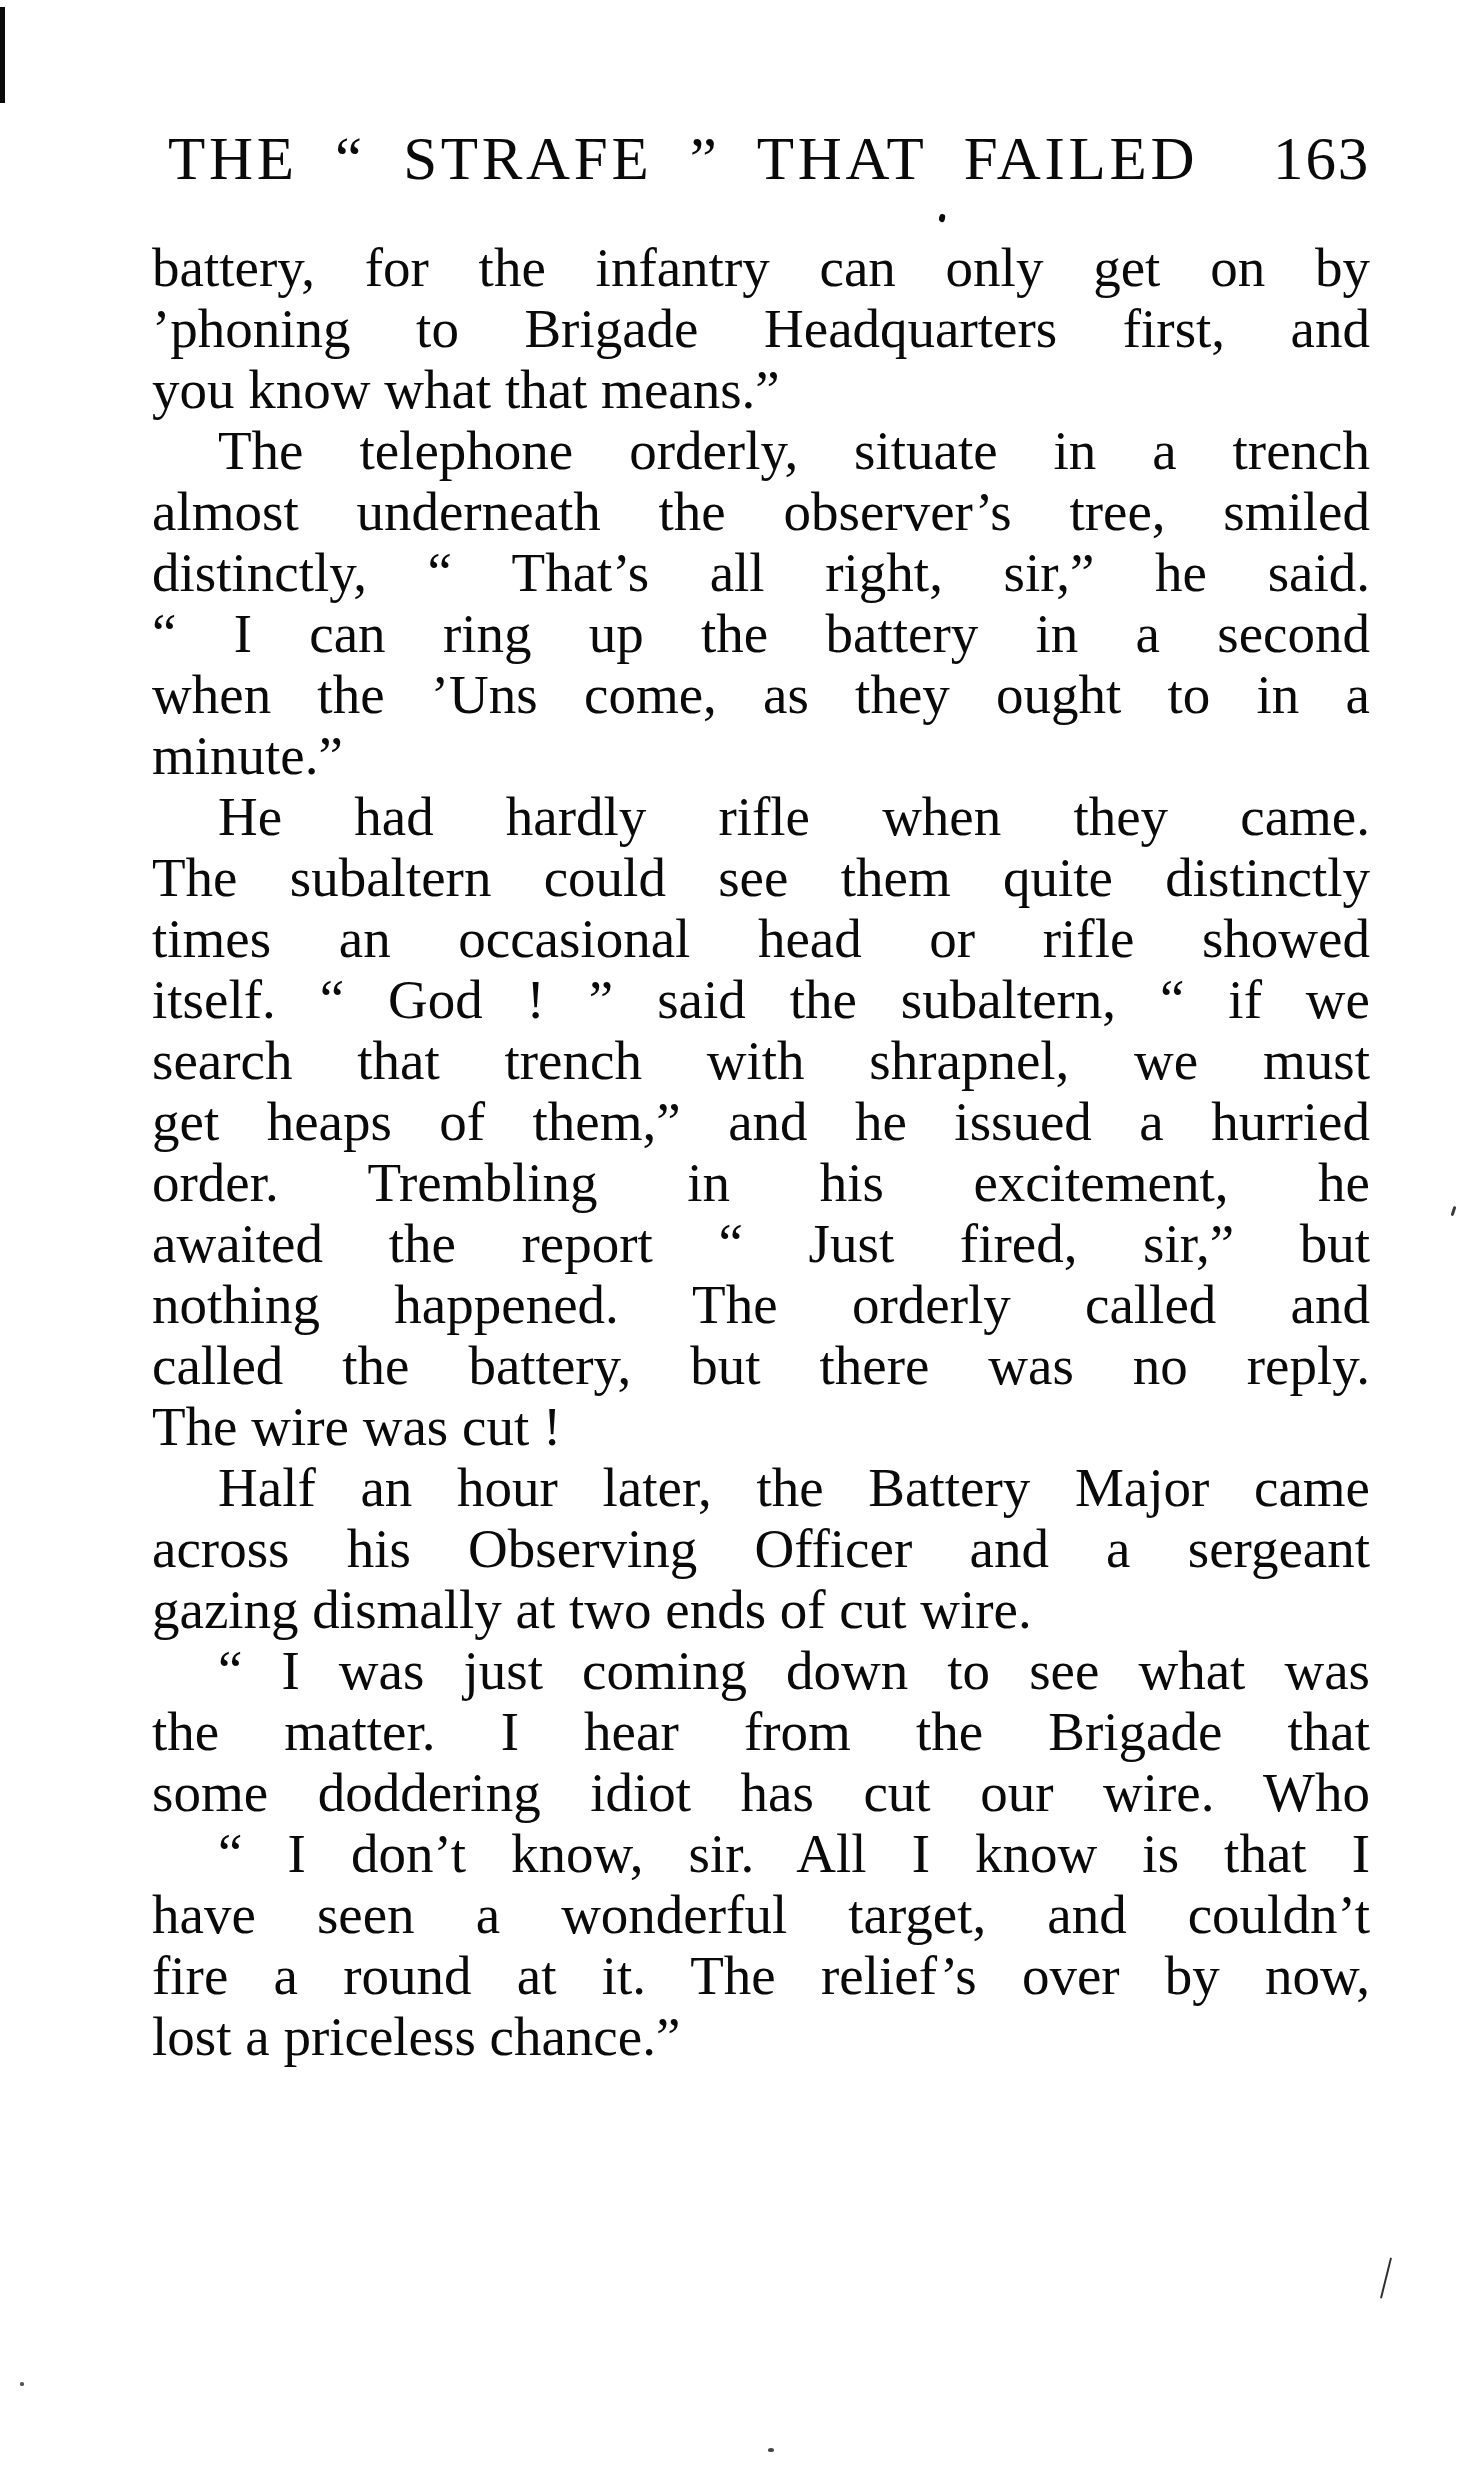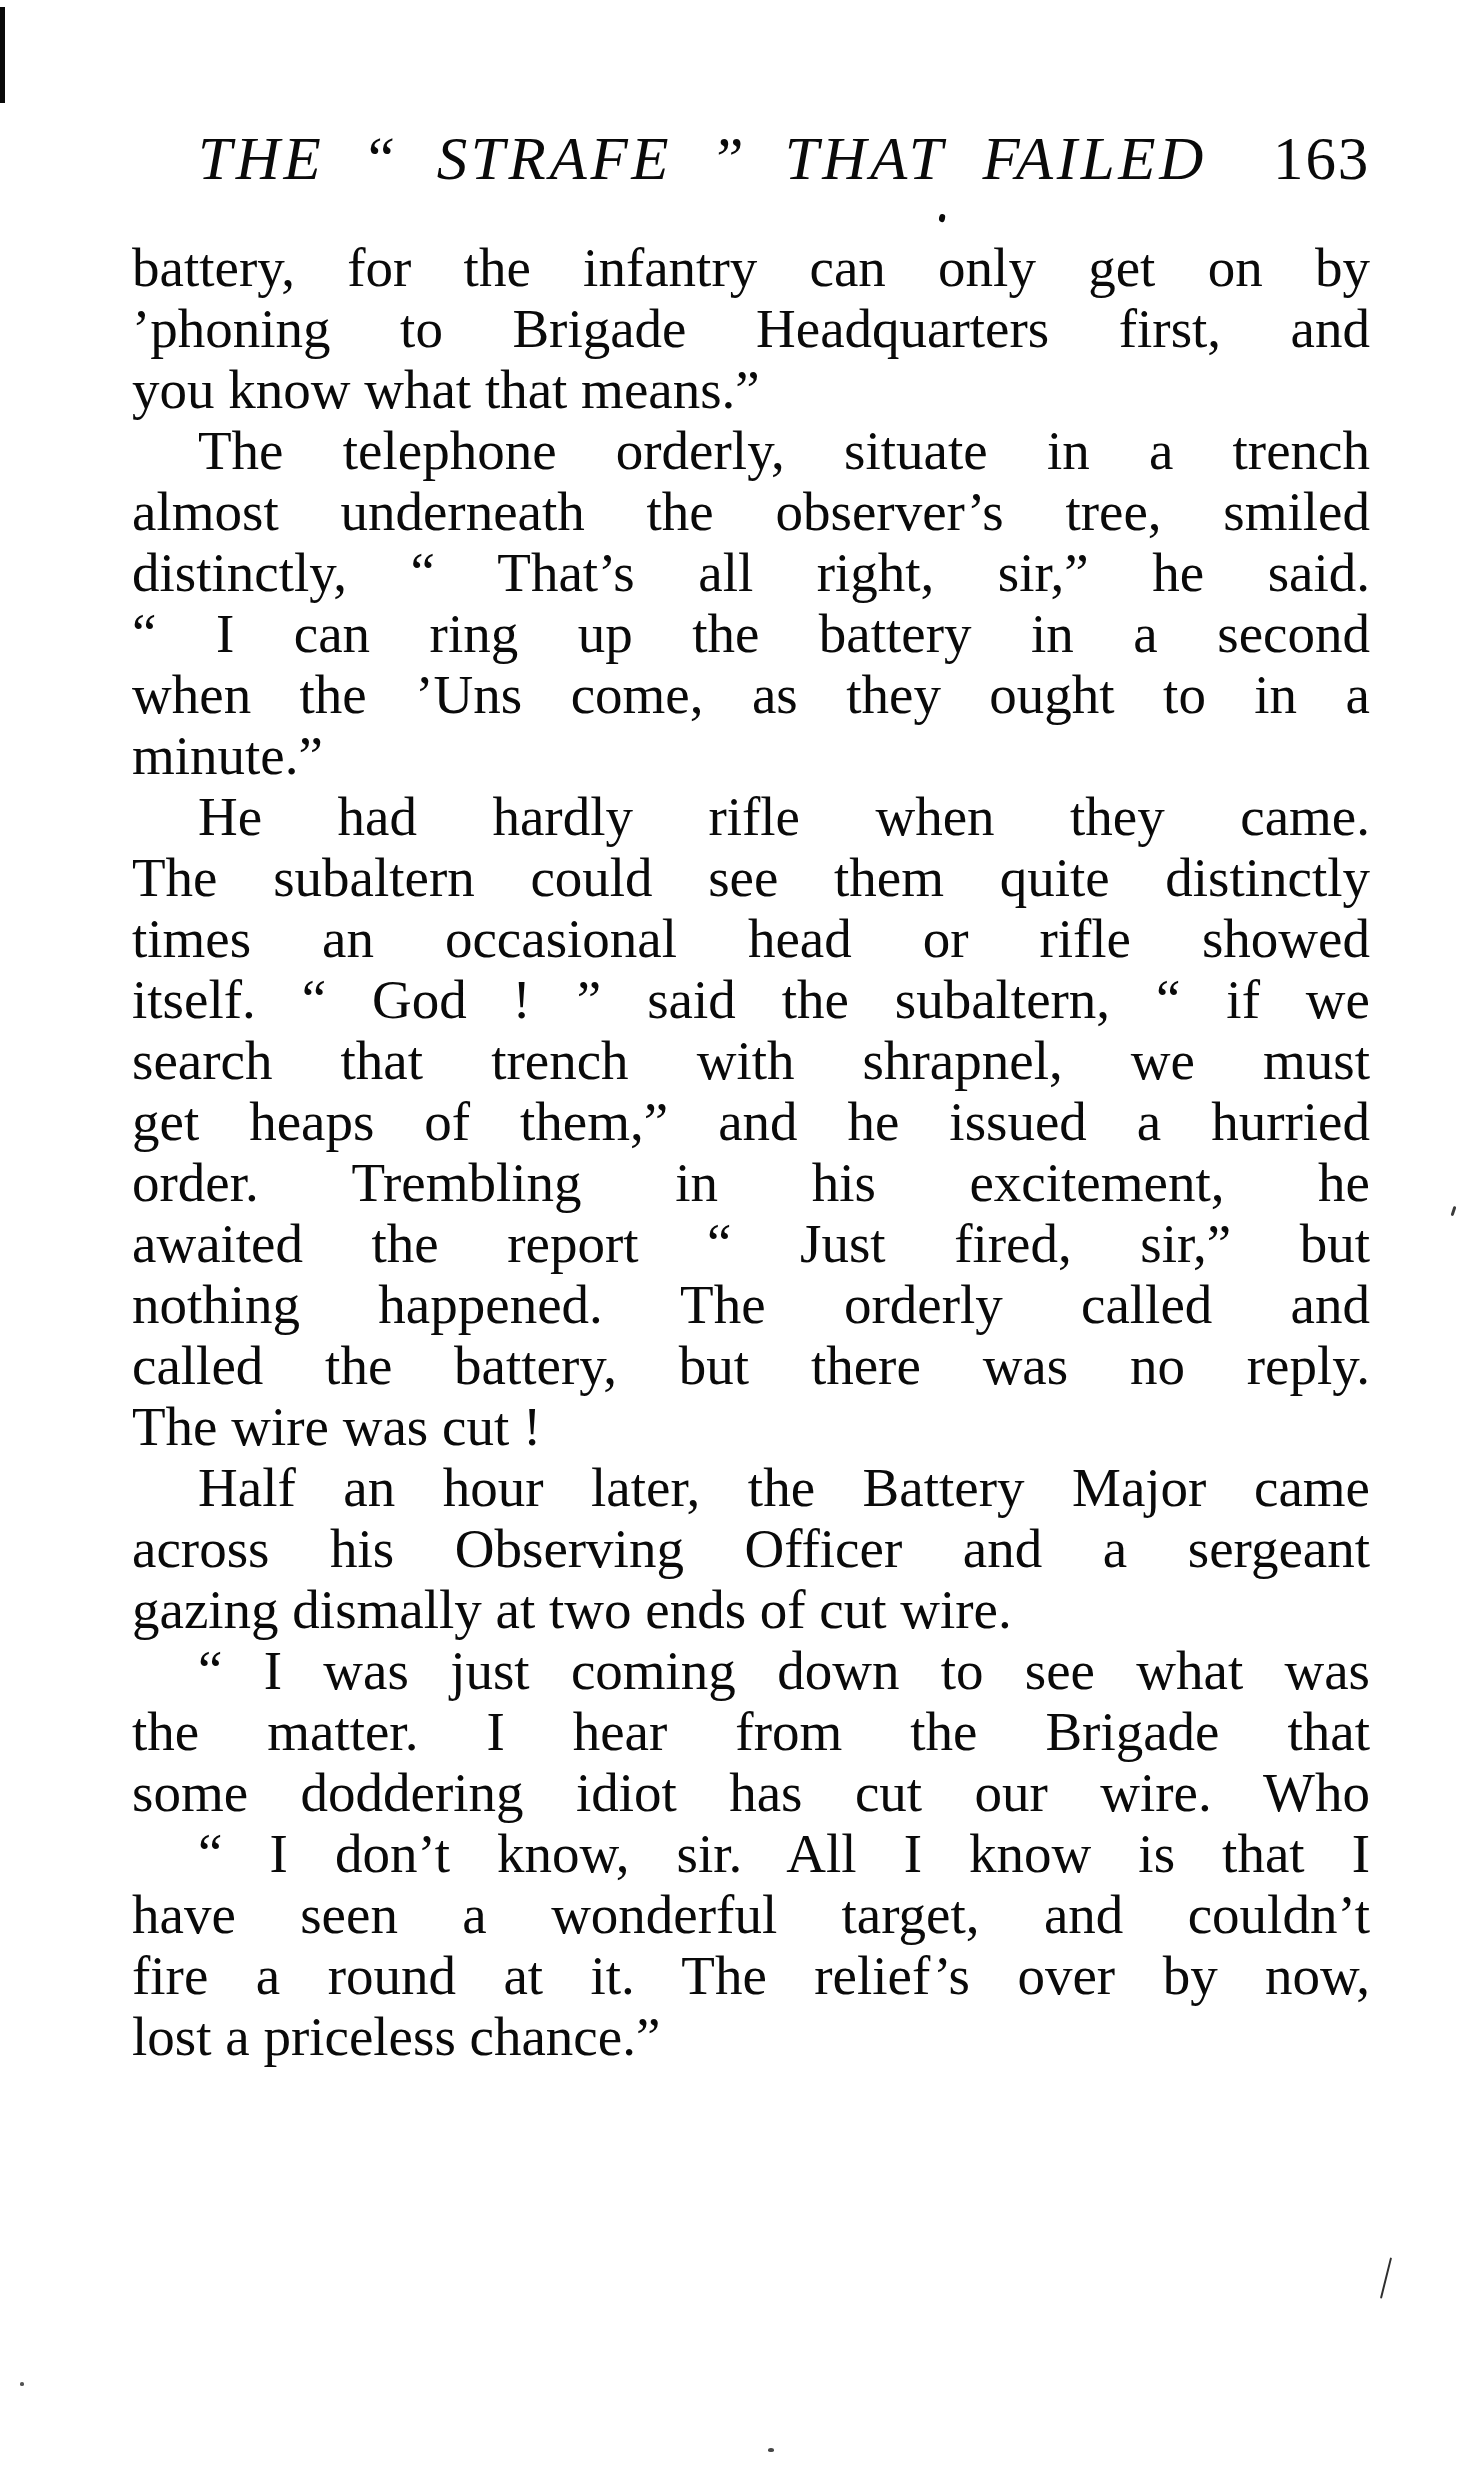--- a/index.html
+++ b/index.html
@@ -27,43 +27,43 @@
     right:113px;
     top:127px;
     display:flex;
     justify-content:space-between;
     align-items:baseline;
     font-size:61px;
     line-height:64px;
     white-space:nowrap;
   }
   .head-title{
-    margin-left:66px;
+    margin-left:36px;
     letter-spacing:3.7px;
     word-spacing:18.4px;
-    font-style:italic;
   }
   .folio{
     letter-spacing:1.8px;
   }
   
   .text-block{
     position:absolute;
     left:132px;
     right:113px;
     top:237px;
     font-size:55px;
     line-height:61px;
   }
   .line{
     text-align:justify;
     text-align-last:justify;
     text-justify:inter-word;
     height:61px;
     white-space:normal;
+    margin-left:20px;
   }
   .line.para-end{
     text-align-last:left;
   }
   .line.indent{
     text-indent:66px;
   }
   
   .artifact{
     position:absolute;

